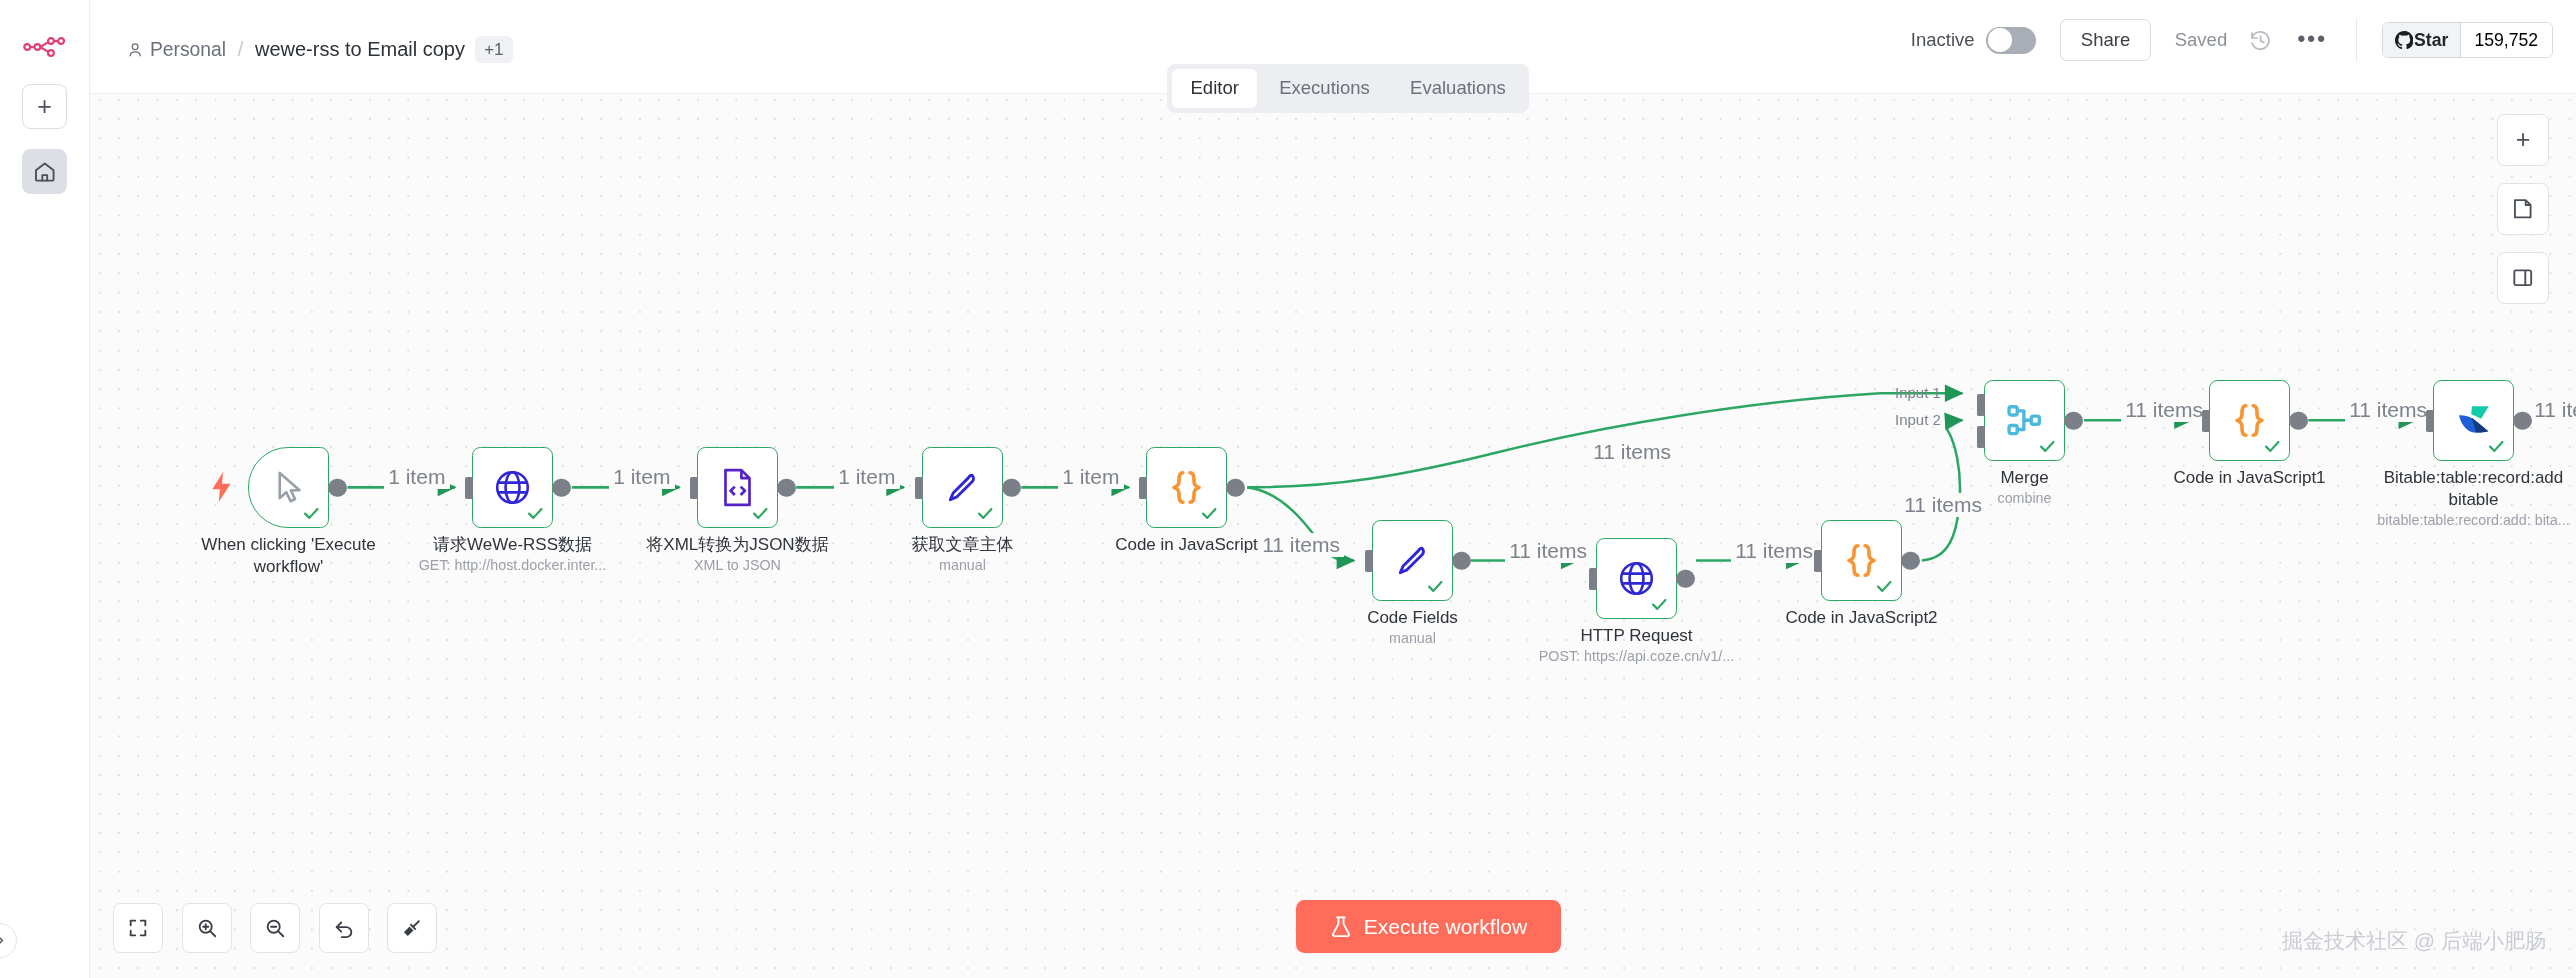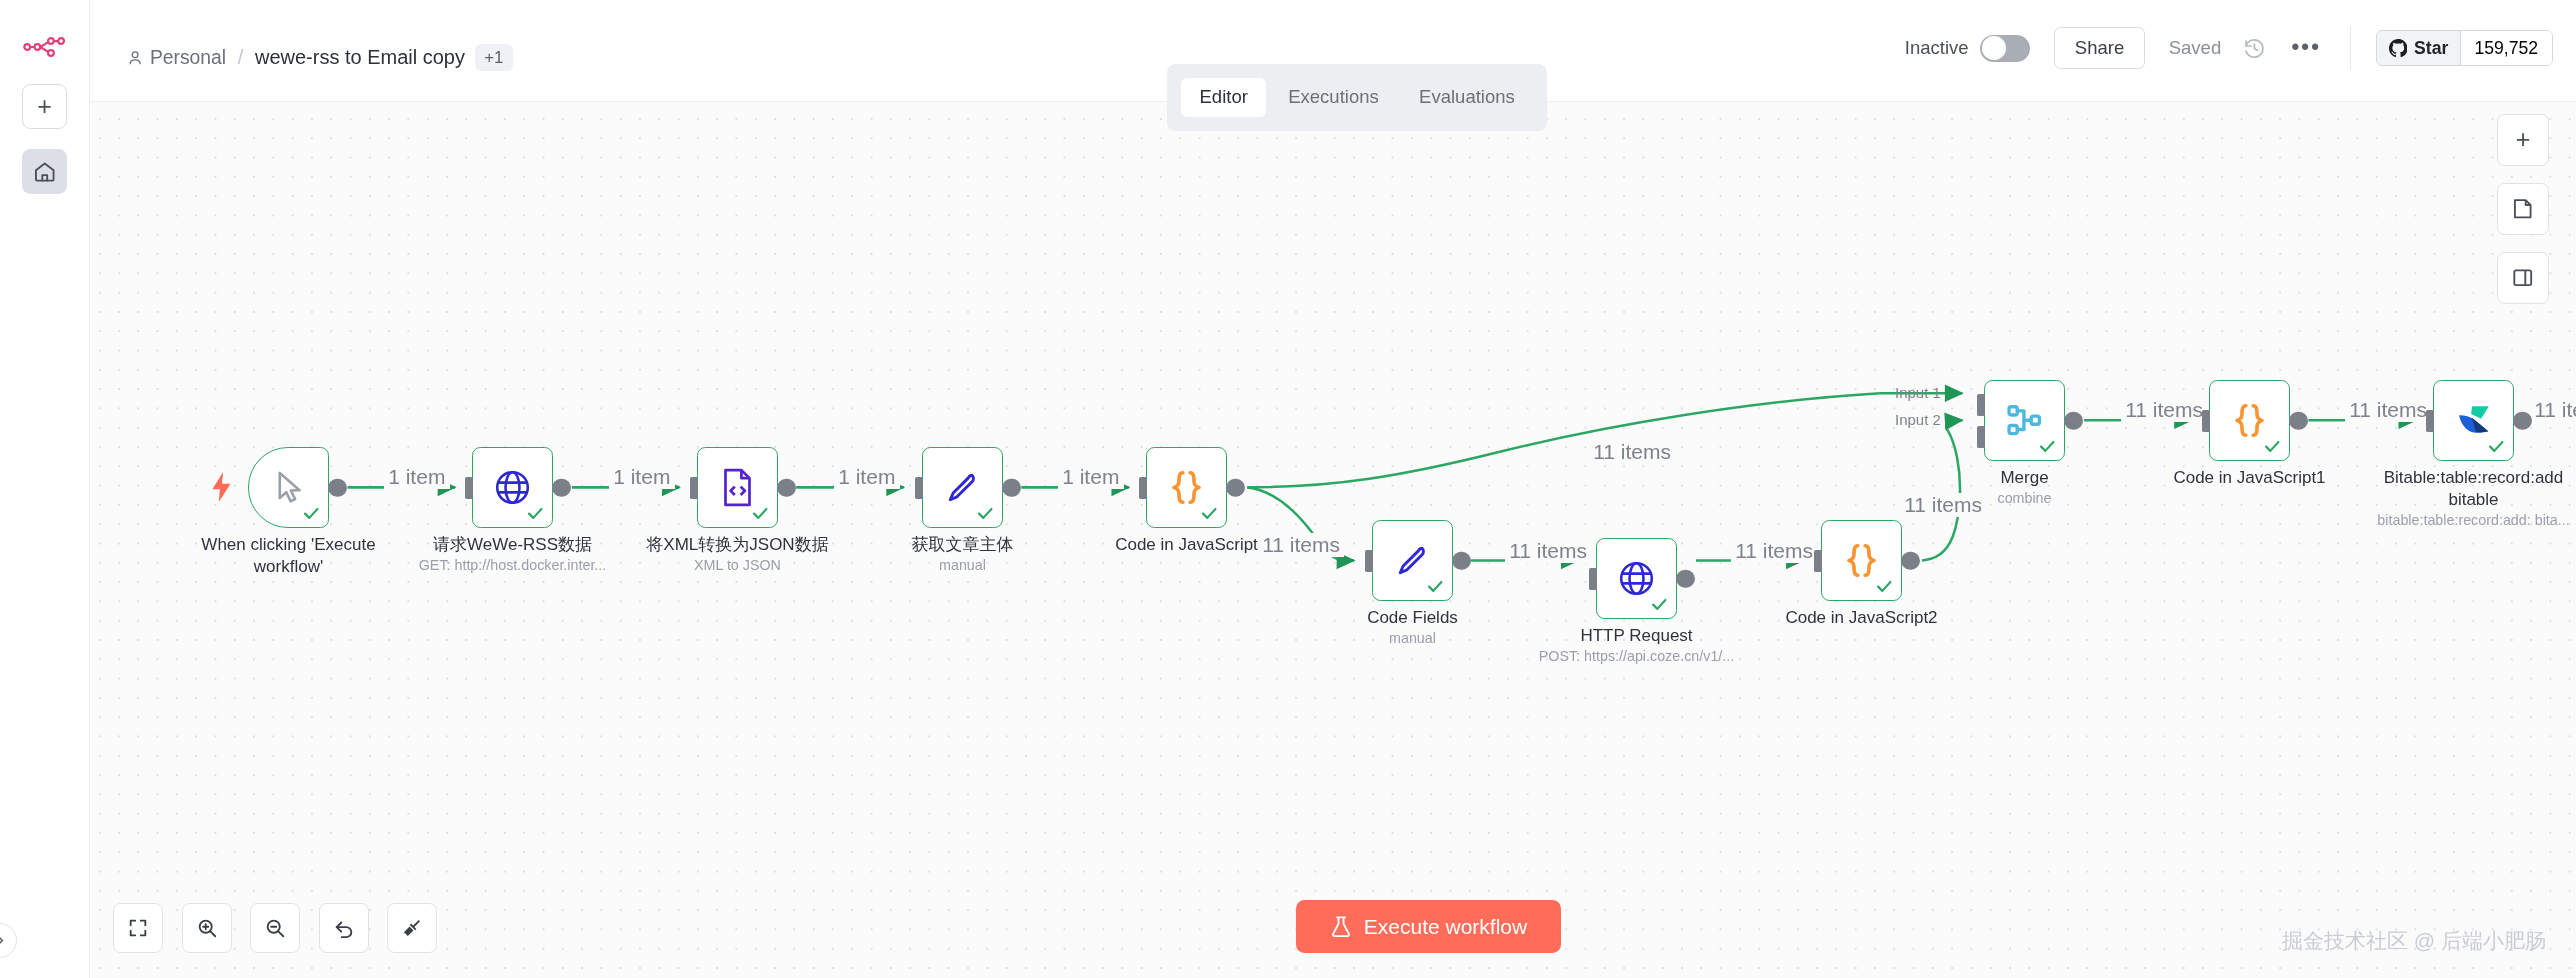--- a/index.html
+++ b/index.html
@@ -20,40 +20,40 @@
   #rail .rail-btn {
     width: 45px; height: 45px; margin-top: 20px; border-radius: 8.4px;
     border: 0.8px solid #d9dde3; background: #fff;
     display: flex; align-items: center; justify-content: center; cursor: pointer;
   }
   #rail .rail-btn.active { background: #dcdfe6; border-color: transparent; }
   #rail .rail-btn .plus { font-size: 25px; color: #4b4f57; line-height: 1; font-weight: 300; }
 
   
   #header {
-    position: absolute; left: 90px; top: 12px; right: 0; height: 90px;
+    position: absolute; left: 90px; top: 4px; right: 0; height: 90px;
     background: #fff; border-bottom: 0.8px solid #ebeef2; z-index: 30;
   }
   #breadcrumb {
     position: absolute; left: 38px; top: 32px;
     display: flex; align-items: center; gap: 10px;
     font-size: 20px; color: #31353d;
   }
   #breadcrumb .person { display: flex; align-items: center; gap: 7.6px; color: #6b707a; font-size: 19.3px; }
   #breadcrumb .sep { color: #c5c9d0; font-size: 20px; margin: 0 1.7px; }
   #breadcrumb .wf-name { color: #2d3138; font-size: 20px; }
   #breadcrumb .plus-badge {
     background: #f0f1f4; color: #5c6169; font-size: 17px;
     border-radius: 5.9px; padding: 5px 9.2px; line-height: 1;
   }
 
   
   #tabs {
     position: absolute; left: 1167px; top: 64px;
-    background: #eceef1; border-radius: 8.4px; padding: 14px;
+    background: #eceef1; border-radius: 8.4px; padding: 5px;
     display: flex; gap: 3.4px; z-index: 31;
   }
   #tabs .tab {
     font-size: 18.5px; color: #6b707a; padding: 8.4px 18.5px; border-radius: 5.9px;
     cursor: pointer; white-space: nowrap;
   }
   #tabs .tab.active { background: #ffffff; color: #2d3138; }
 
   
   #hdr-right {
@@ -76,21 +76,21 @@
   }
   #saved-text { font-size: 18.5px; color: #8a8f98; margin-right: 22px; }
   #history-icon { margin-right: 25px; cursor: pointer; display:flex; }
   #dots-btn { font-size: 23.5px; color: #5c6169; letter-spacing: 1.7px; cursor: pointer; margin-right: 29px; line-height: 0.5;}
   #gh-divider { width: 0.8px; height: 44px; background: #e6e9ed; margin-right: 25px; }
   #gh-star {
     display: flex; align-items: stretch; border: 0.8px solid #d5d9de; border-radius: 5.9px;
     overflow: hidden; margin-right: 23.5px; cursor: pointer;
   }
   #gh-star .gh-left {
-    background: #f2f3f5; display: flex; align-items: center; gap: 7px;
+    background: #f2f3f5; display: flex; align-items: center; gap: 1px;
     padding: 6.7px 11.8px; font-size: 17.6px; color: #22262c; font-weight: 600;
   }
   #gh-star .gh-count {
     background: #fff; padding: 6.7px 13.4px; font-size: 17.6px; color: #000000; display:flex; align-items:center;
     border-left: 0.8px solid #d5d9de;
   }
 
   
   #canvas {
     position: absolute; left: 90px; top: 90px; right: 0; bottom: 0;

